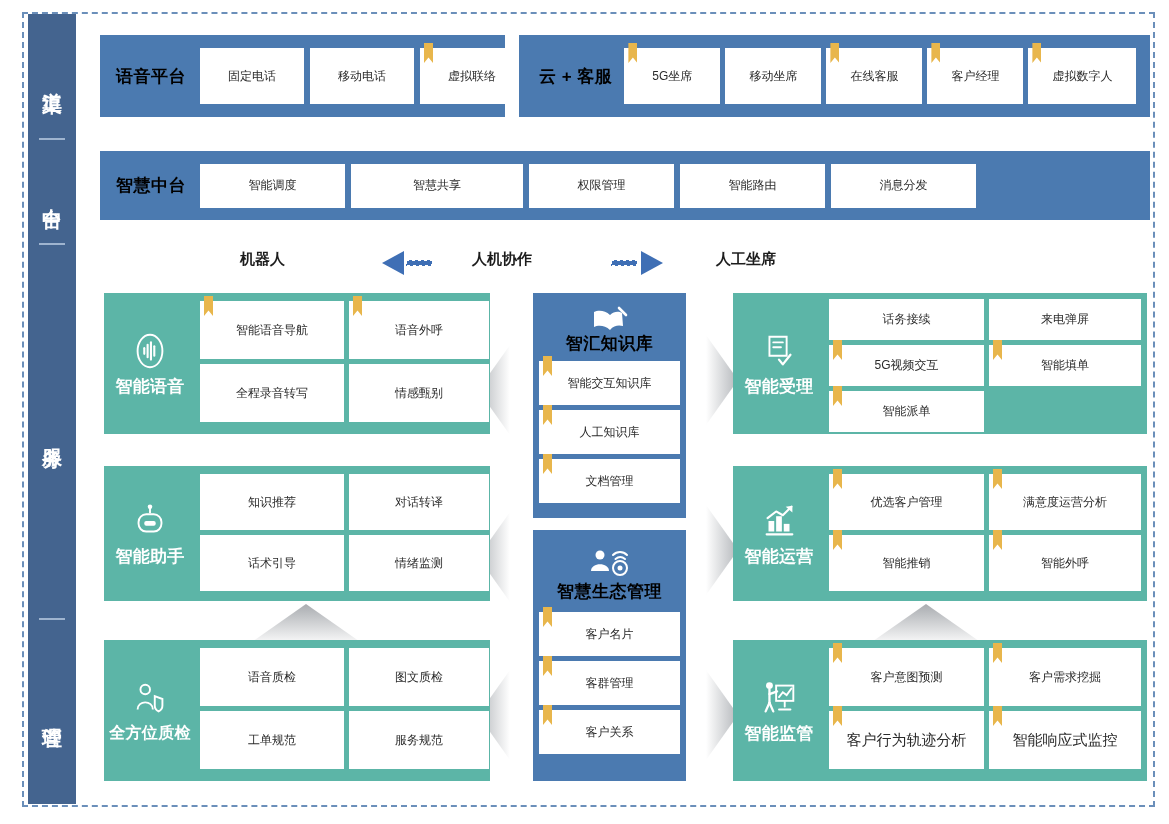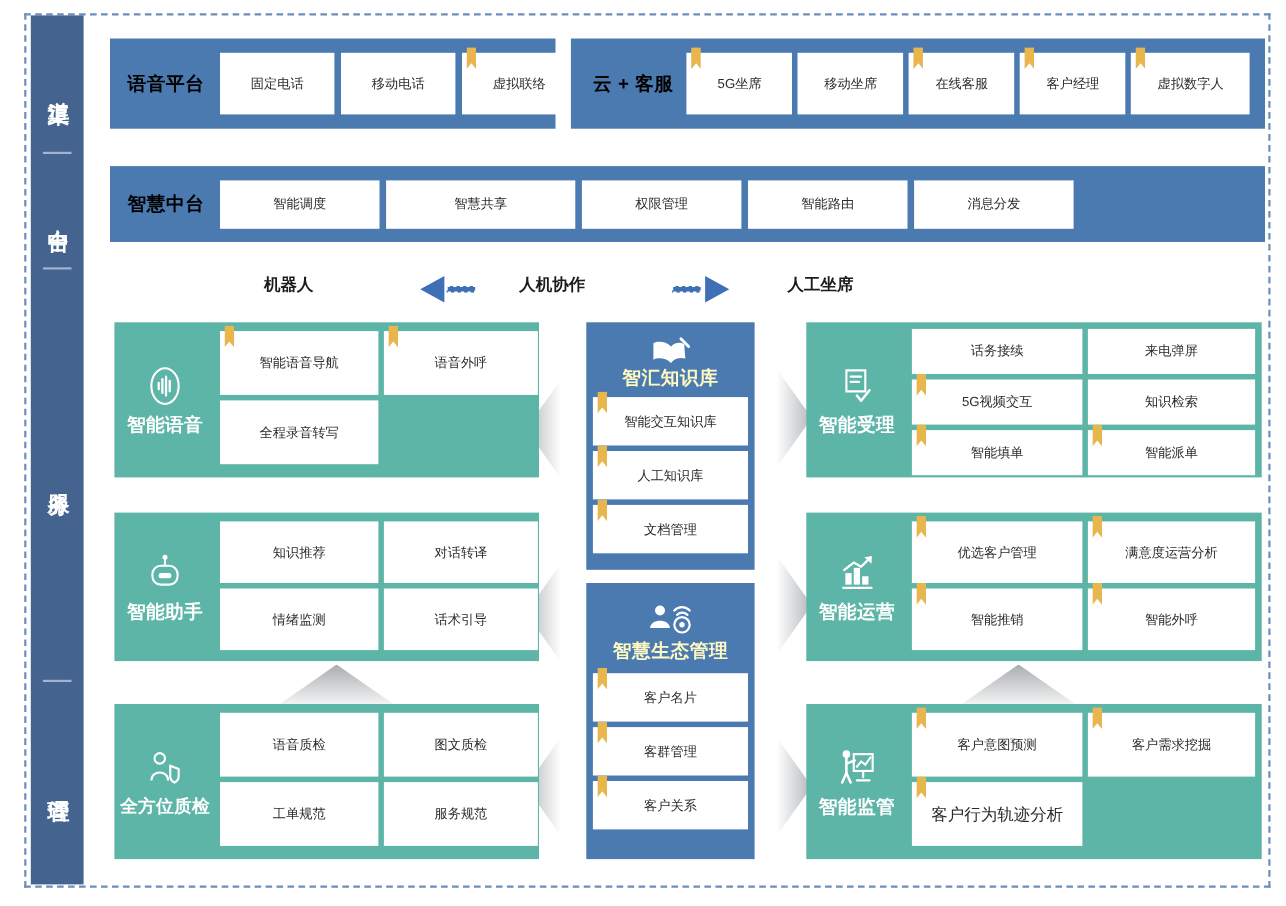--- a/index.html
+++ b/index.html
@@ -125,21 +125,21 @@
     gap: 5px;
   }
 
   
   .center-stack { position: absolute; background: #4b7ab0; }
   .cs-head {
     display: flex;
     flex-direction: column;
     align-items: center;
     justify-content: center;
-    color: #fef9c3;
+    color: #000000;
   }
   .cs-title { font-size: 17px; font-weight: bold; letter-spacing: .5px; }
   .cs-list { display: flex; flex-direction: column; gap: 5px; }
 
   
   .chev { position: absolute; }
   .tri-up { position: absolute; }
 </style>
 </head>
 <body>
@@ -330,20 +330,23 @@
   <div class="grid" style="left:96px; top:8px; grid-template-columns:144px 140px; grid-template-rows:58px 58px;">
     <div class="chip mark">
       <span>智能语音导航</span>
       </div>
     <div class="chip mark">
       <span>语音外呼</span>
       </div>
     <div class="chip">
       <span>全程录音转写</span>
       </div>
+    <div class="chip">
+      <span>情感甄别</span>
+      </div>
   </div>
 </div>
 
 <div class="teal-group" style="left:104px; top:466px; width:386px; height:135px;">
   <div class="grp-side">
     <svg class="grp-icon" viewBox="0 0 44 44">
       <line x1="22" y1="8" x2="22" y2="14" stroke="#ffffff" stroke-width="2"></line>
       <circle cx="22" cy="7" r="2.4" fill="#ffffff"></circle>
       <rect x="10" y="15" width="24" height="18" rx="8" fill="none" stroke="#ffffff" stroke-width="2"></rect>
       <rect x="16" y="22" width="12" height="5" rx="2" fill="#ffffff"></rect>
@@ -351,24 +354,24 @@
     <span class="grp-name">智能助手</span>
   </div>
   <div class="grid" style="left:96px; top:8px; grid-template-columns:144px 140px; grid-template-rows:56px 56px;">
     <div class="chip">
       <span>知识推荐</span>
       </div>
     <div class="chip">
       <span>对话转译</span>
       </div>
     <div class="chip">
+      <span>话术引导</span>
+      </div>
+    <div class="chip">
       <span>情绪监测</span>
-      </div>
-    <div class="chip">
-      <span>话术引导</span>
       </div>
   </div>
 </div>
 
 <div class="teal-group" style="left:104px; top:640px; width:386px; height:141px;">
   <div class="grp-side">
     <svg class="grp-icon" viewBox="0 0 44 44">
       <circle cx="17" cy="12" r="5" fill="none" stroke="#ffffff" stroke-width="2"></circle>
       <path d="M9 33 C9 23 25 23 25 33" fill="none" stroke="#ffffff" stroke-width="2"></path>
       <path d="M27 19 L35 22 L35 29 C35 33 31 35 31 35 C31 35 27 33 27 29 Z" fill="none" stroke="#ffffff" stroke-width="2"></path>
@@ -454,23 +457,20 @@
   </div>
   <div class="grid" style="left:96px; top:6px; grid-template-columns:155px 152px; grid-template-rows:41px 41px 41px;">
     <div class="chip">
       <span>话务接续</span>
       </div>
     <div class="chip">
       <span>来电弹屏</span>
       </div>
     <div class="chip mark">
       <span>5G视频交互</span>
-      </div>
-    <div class="chip">
-      <span>知识检索</span>
       </div>
     <div class="chip mark">
       <span>智能填单</span>
       </div>
     <div class="chip mark">
       <span>智能派单</span>
       </div>
   </div>
 </div>
 
@@ -522,14 +522,17 @@
   <div class="grid" style="left:96px; top:8px; grid-template-columns:155px 152px; grid-template-rows:58px 58px;">
     <div class="chip mark">
       <span>客户意图预测</span>
       </div>
     <div class="chip mark">
       <span>客户需求挖掘</span>
       </div>
     <div class="chip mark" style="font-size:15px">
       <span>客户行为轨迹分析</span>
       </div>
+    <div class="chip mark" style="font-size:15px">
+      <span>智能响应式监控</span>
+      </div>
   </div>
 </div>
 
 </body></html>

